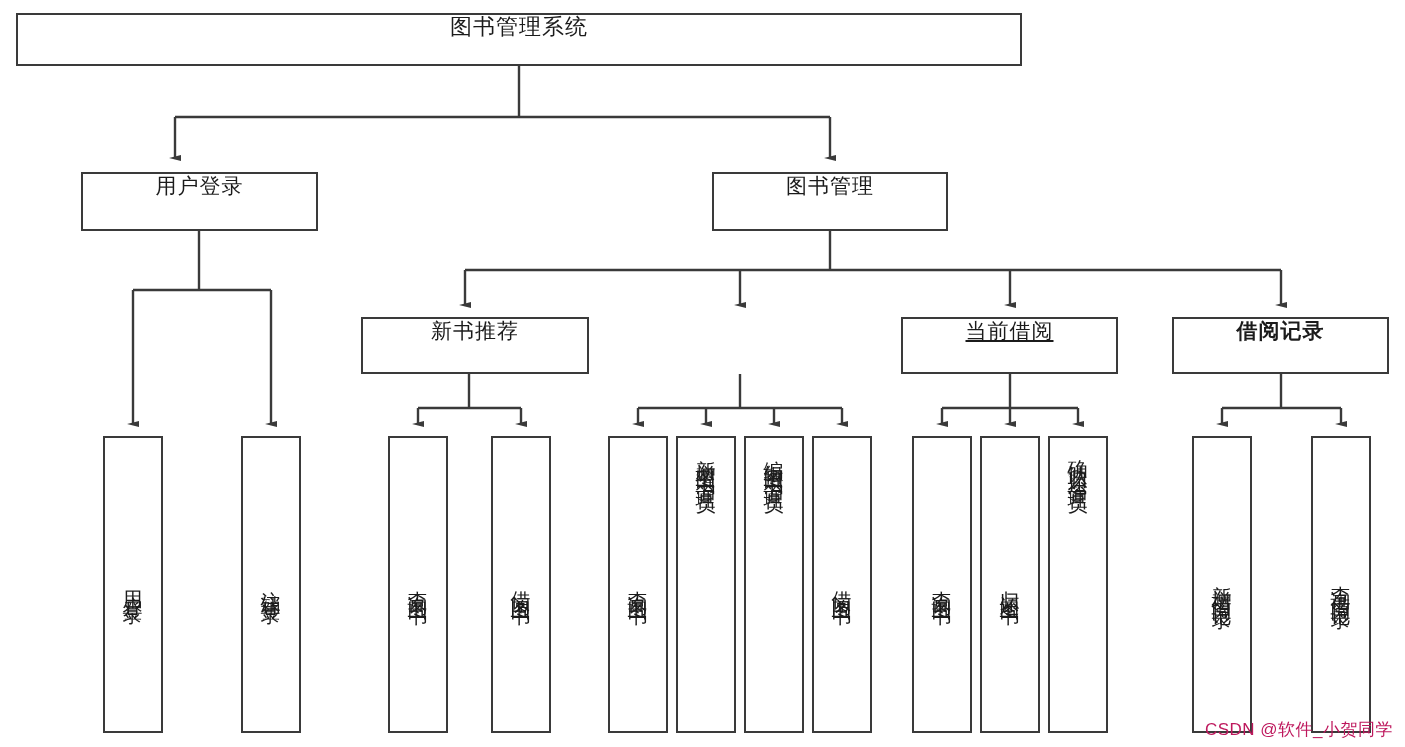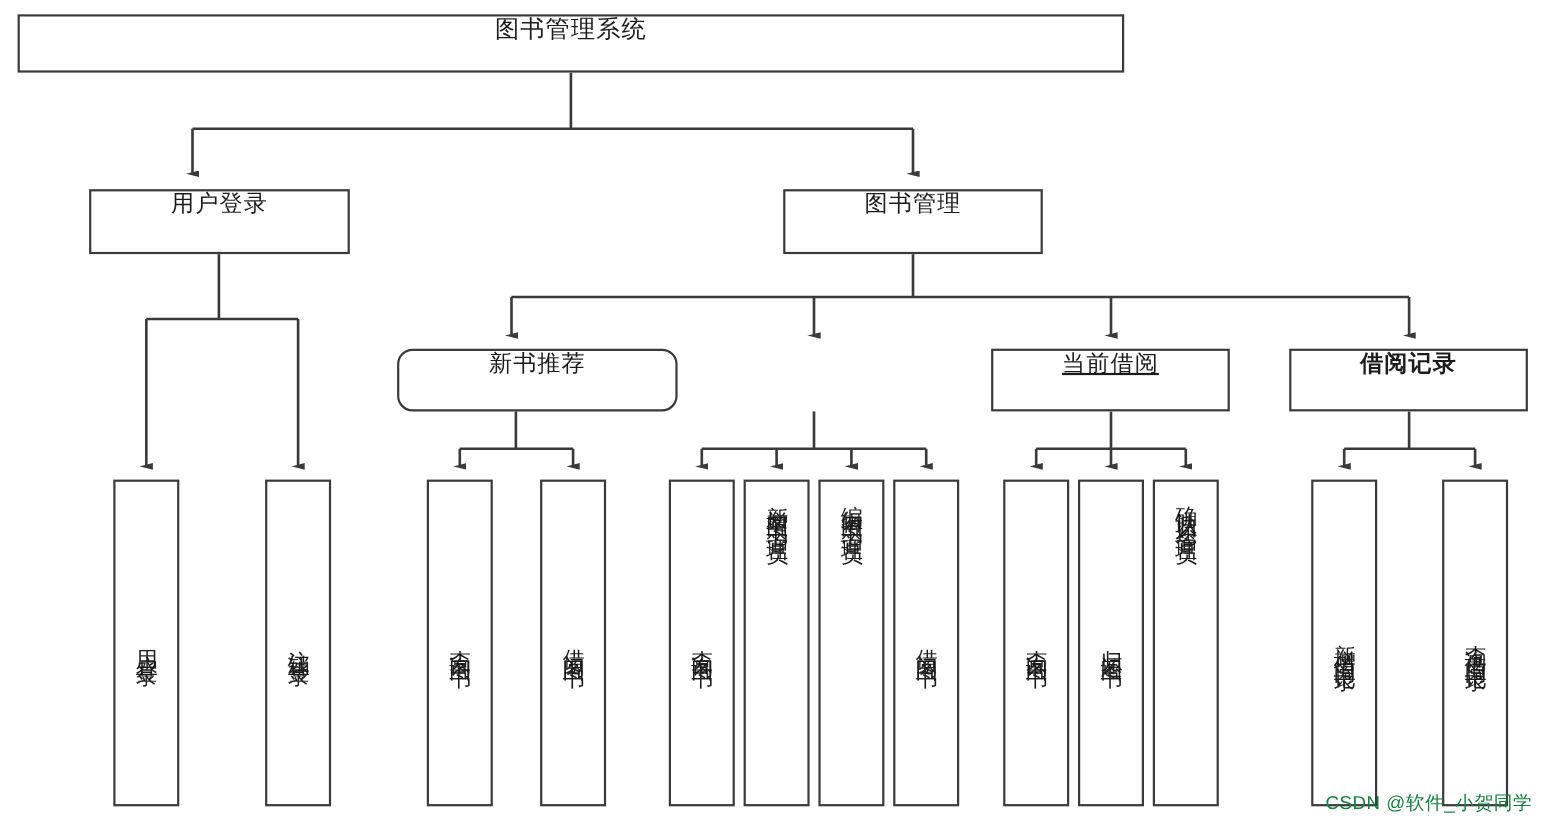--- a/index.html
+++ b/index.html
@@ -65,21 +65,21 @@
     height: 100%;
   }
   .leaf.align-top .leaf-inner {
     align-items: flex-start;
   }
   #watermark {
     position: absolute;
     right: 12px;
     bottom: 6px;
     font-size: 17px;
-    color: #15803d;
+    color: #be185d;
     letter-spacing: 0.5px;
     white-space: nowrap;
     user-select: none;
   }
 </style>
 </head>
 <body>
 
 <div id="canvas">
 
@@ -137,21 +137,21 @@
     <span>图书管理系统</span>
   </div>
 
   <div class="node horiz" style="left:81px; top:172px; width:237px; height:59px;">
     <span>用户登录</span>
   </div>
   <div class="node horiz" style="left:712px; top:172px; width:236px; height:59px;">
     <span>图书管理</span>
   </div>
 
-  <div class="node horiz" style="left:361px; top:317px; width:255px; height:57px;border-radius:14px;">
+  <div class="node horiz" style="left:361px; top:317px; width:228px; height:57px;">
     <span>新书推荐</span>
   </div>
   <div class="node horiz" style="left:901px; top:317px; width:217px; height:57px;text-decoration:underline;">
     <span>当前借阅</span>
   </div>
   <div class="node horiz" style="left:1172px; top:317px; width:217px; height:57px;font-weight:bold;">
     <span>借阅记录</span>
   </div>
 
   <div class="node leaf" style="left:103px; top:436px; width:60px; height:297px;">

